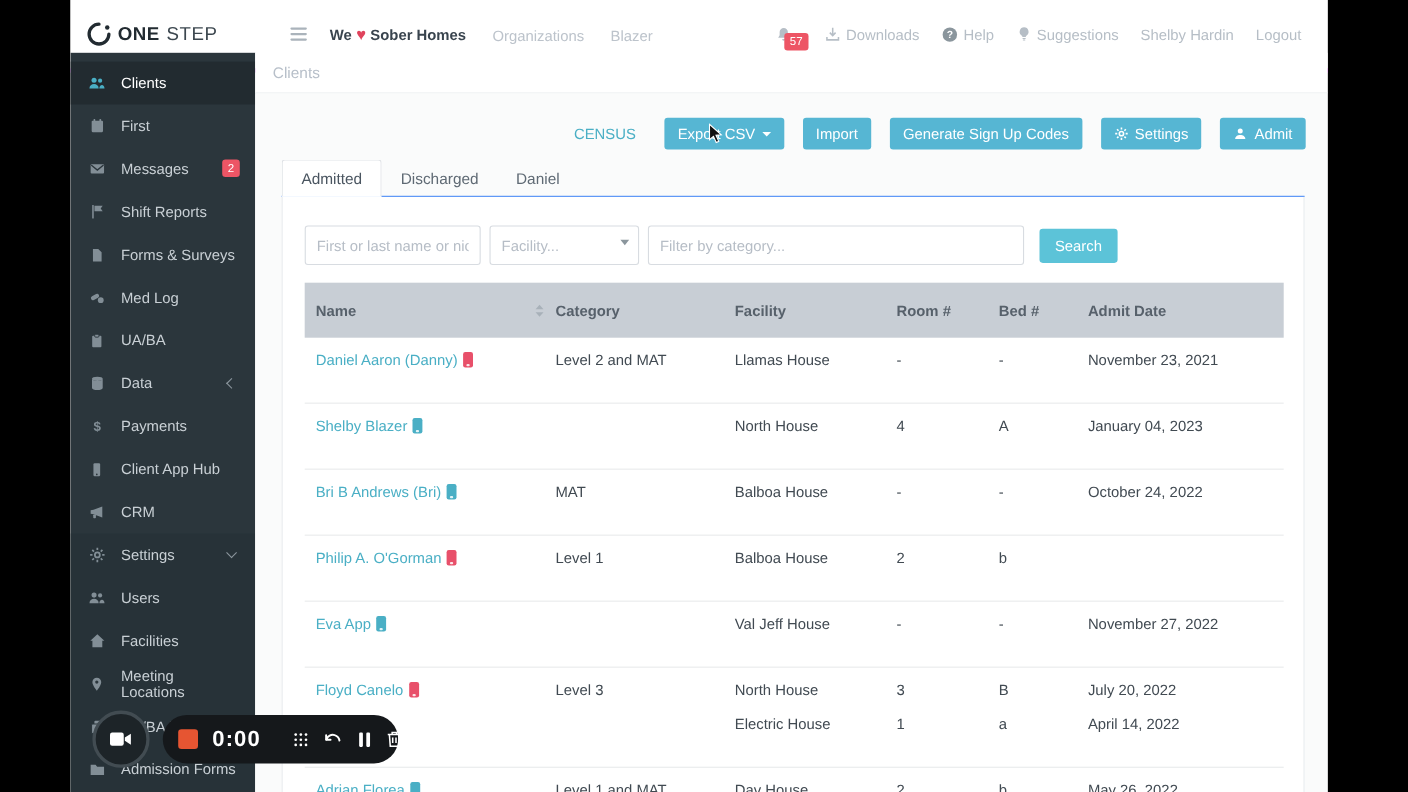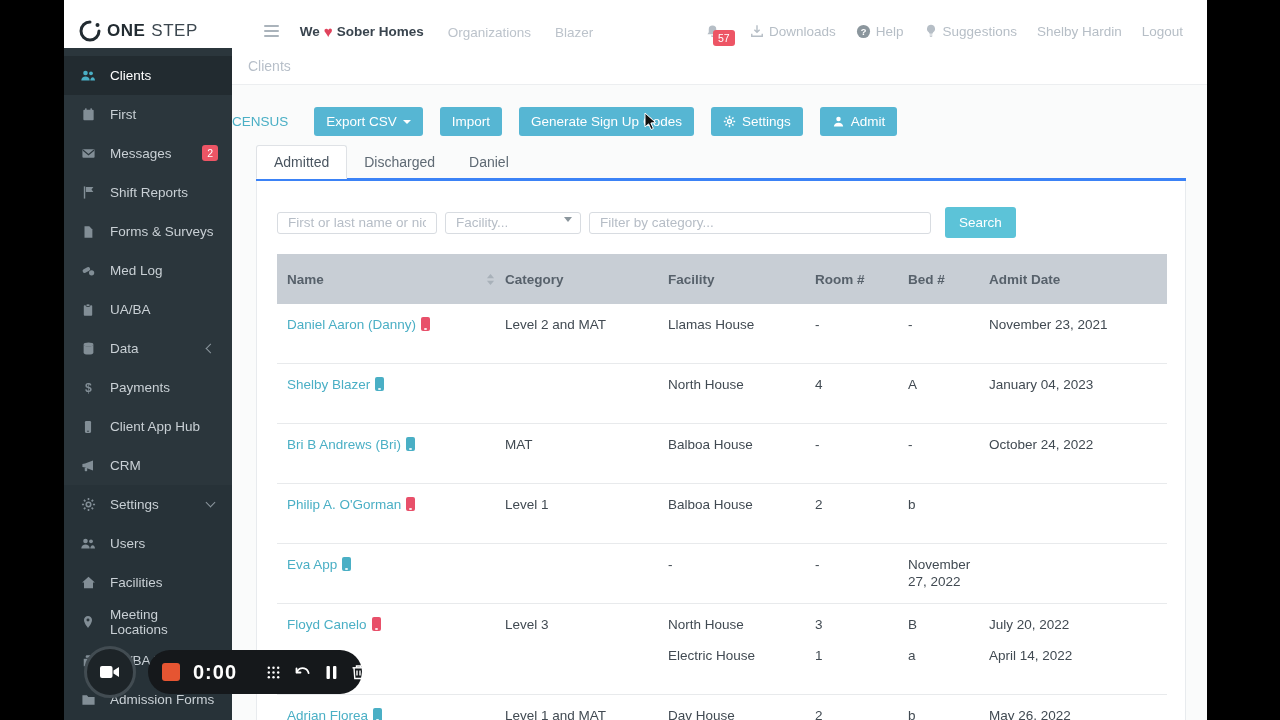--- a/index.html
+++ b/index.html
@@ -37,33 +37,33 @@
   .chev{width:6px;height:6px;border-right:1.5px solid #8b969d;border-bottom:1.5px solid #8b969d;display:inline-block;position:absolute;right:18px;}
   .chev-left{transform:rotate(135deg);top:16px;}
   .chev-down{transform:rotate(45deg);top:14px;}
 
   
   .breadcrumb-bar{position:absolute;left:168px;top:48px;width:975px;height:37px;background:#fff;border-bottom:1px solid #eceef0;display:flex;align-items:center;box-sizing:border-box;}
   .breadcrumb{color:#b7bfc9;font-size:14px;margin-left:16px;}
 
   
   .main{position:absolute;left:168px;top:85px;width:975px;height:635px;background:#fafbfb;}
-  .action-row{display:flex;align-items:center;margin:22px 20px 0 0;gap:17px;}
+  .action-row{display:flex;align-items:center;justify-content:flex-end;margin:22px 20px 0 0;gap:17px;}
   .census-link{color:#4aafc5;font-size:13.5px;margin-right:9px;cursor:pointer;}
   .btn{background:#56b6d3;color:#fff;font-size:13.5px;border:none;border-radius:3px;padding:7px 12px;display:flex;align-items:center;gap:6px;cursor:pointer;font-family:inherit;}
   .caret-down{width:0;height:0;border-left:4px solid transparent;border-right:4px solid transparent;border-top:4px solid #fff;display:inline-block;}
   .btn svg{flex:none;}
 
-  .tabs{display:flex;align-items:flex-end;margin:9px 21px 0 24px;border-bottom:3px solid #3b82f6;}
+  .tabs{display:flex;align-items:flex-end;margin:9px 21px 0 24px;border-bottom:1px solid #3b82f6;}
   .tab{padding:8px 17px;font-size:14px;color:#5f6a74;cursor:pointer;}
   .tab.active{background:#fff;border:1px solid #dfe2e6;border-bottom:1px solid #fff;border-radius:3px 3px 0 0;margin-bottom:-1px;color:#4a5560;}
 
   .panel{background:#fff;border:1px solid #e8ebee;border-top:none;margin:0 21px 0 24px;height:560px;box-sizing:border-box;}
   .filters{display:flex;align-items:center;padding:26px 20px 8px 20px;}
-  .f-input{height:22px;border:1px solid #d8dce1;border-radius:3px;font-size:13.5px;padding:0 10px;box-sizing:border-box;color:#4a5560;font-family:inherit;background:#fff;}
+  .f-input{height:36px;border:1px solid #d8dce1;border-radius:3px;font-size:13.5px;padding:0 10px;box-sizing:border-box;color:#4a5560;font-family:inherit;background:#fff;}
   .f-input::placeholder{color:#b6bdc6;}
   .f-name{width:160px;margin-right:8px;}
   .f-select{width:136px;margin-right:8px;display:flex;align-items:center;justify-content:space-between;color:#b6bdc6;cursor:pointer;padding-right:8px;}
   .sel-caret{width:0;height:0;border-left:4px solid transparent;border-right:4px solid transparent;border-top:5px solid #8b969d;margin-top:-6px;}
   .f-category{width:342px;margin-right:14px;}
   .btn-search{background:#5cc3d8;padding:8px 14px;}
 
   
   .table{margin:8px 20px 0 20px;width:890px;font-size:13.5px;}
   .thead,.trow{display:grid;grid-template-columns:218px 163px 147px 93px 81px 188px;}
@@ -417,20 +417,21 @@
             <div class="td"><span class="name-link">Philip A. O'Gorman</span><span class="phone red"></span></div>
             <div class="td">Level 1</div>
             <div class="td">Balboa House</div>
             <div class="td">2</div>
             <div class="td">b</div>
           </div>
 
           <div class="trow">
             <div class="td"><span class="name-link">Eva App</span><span class="phone blue"></span></div>
             <div class="td"></div>
+            <div class="td">Val Jeff House</div>
             <div class="td">-</div>
             <div class="td">-</div>
             <div class="td">November 27, 2022</div>
           </div>
 
           <div class="trow double">
             <div class="td"><span class="name-link">Floyd Canelo</span><span class="phone red"></span></div>
             <div class="td">Level 3</div>
             <div class="td">
                 <div>North House</div>

